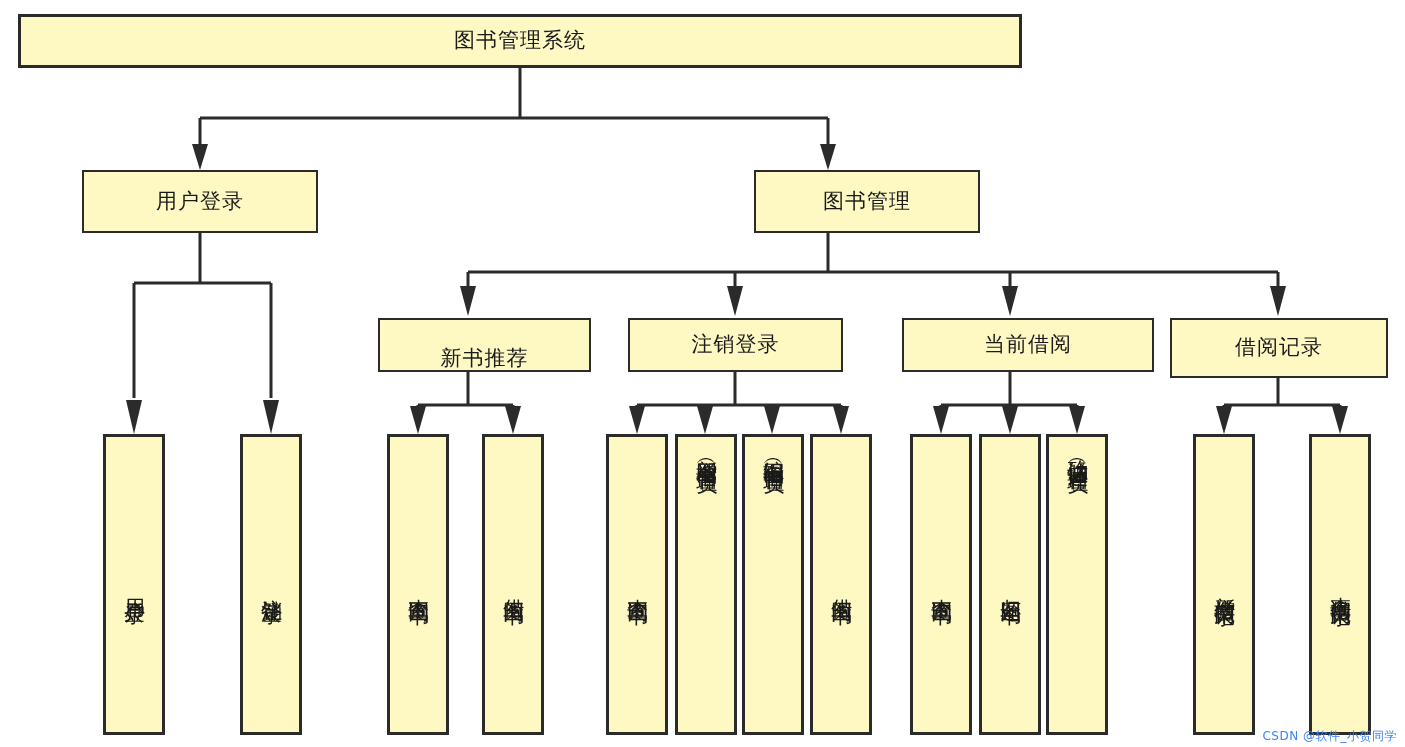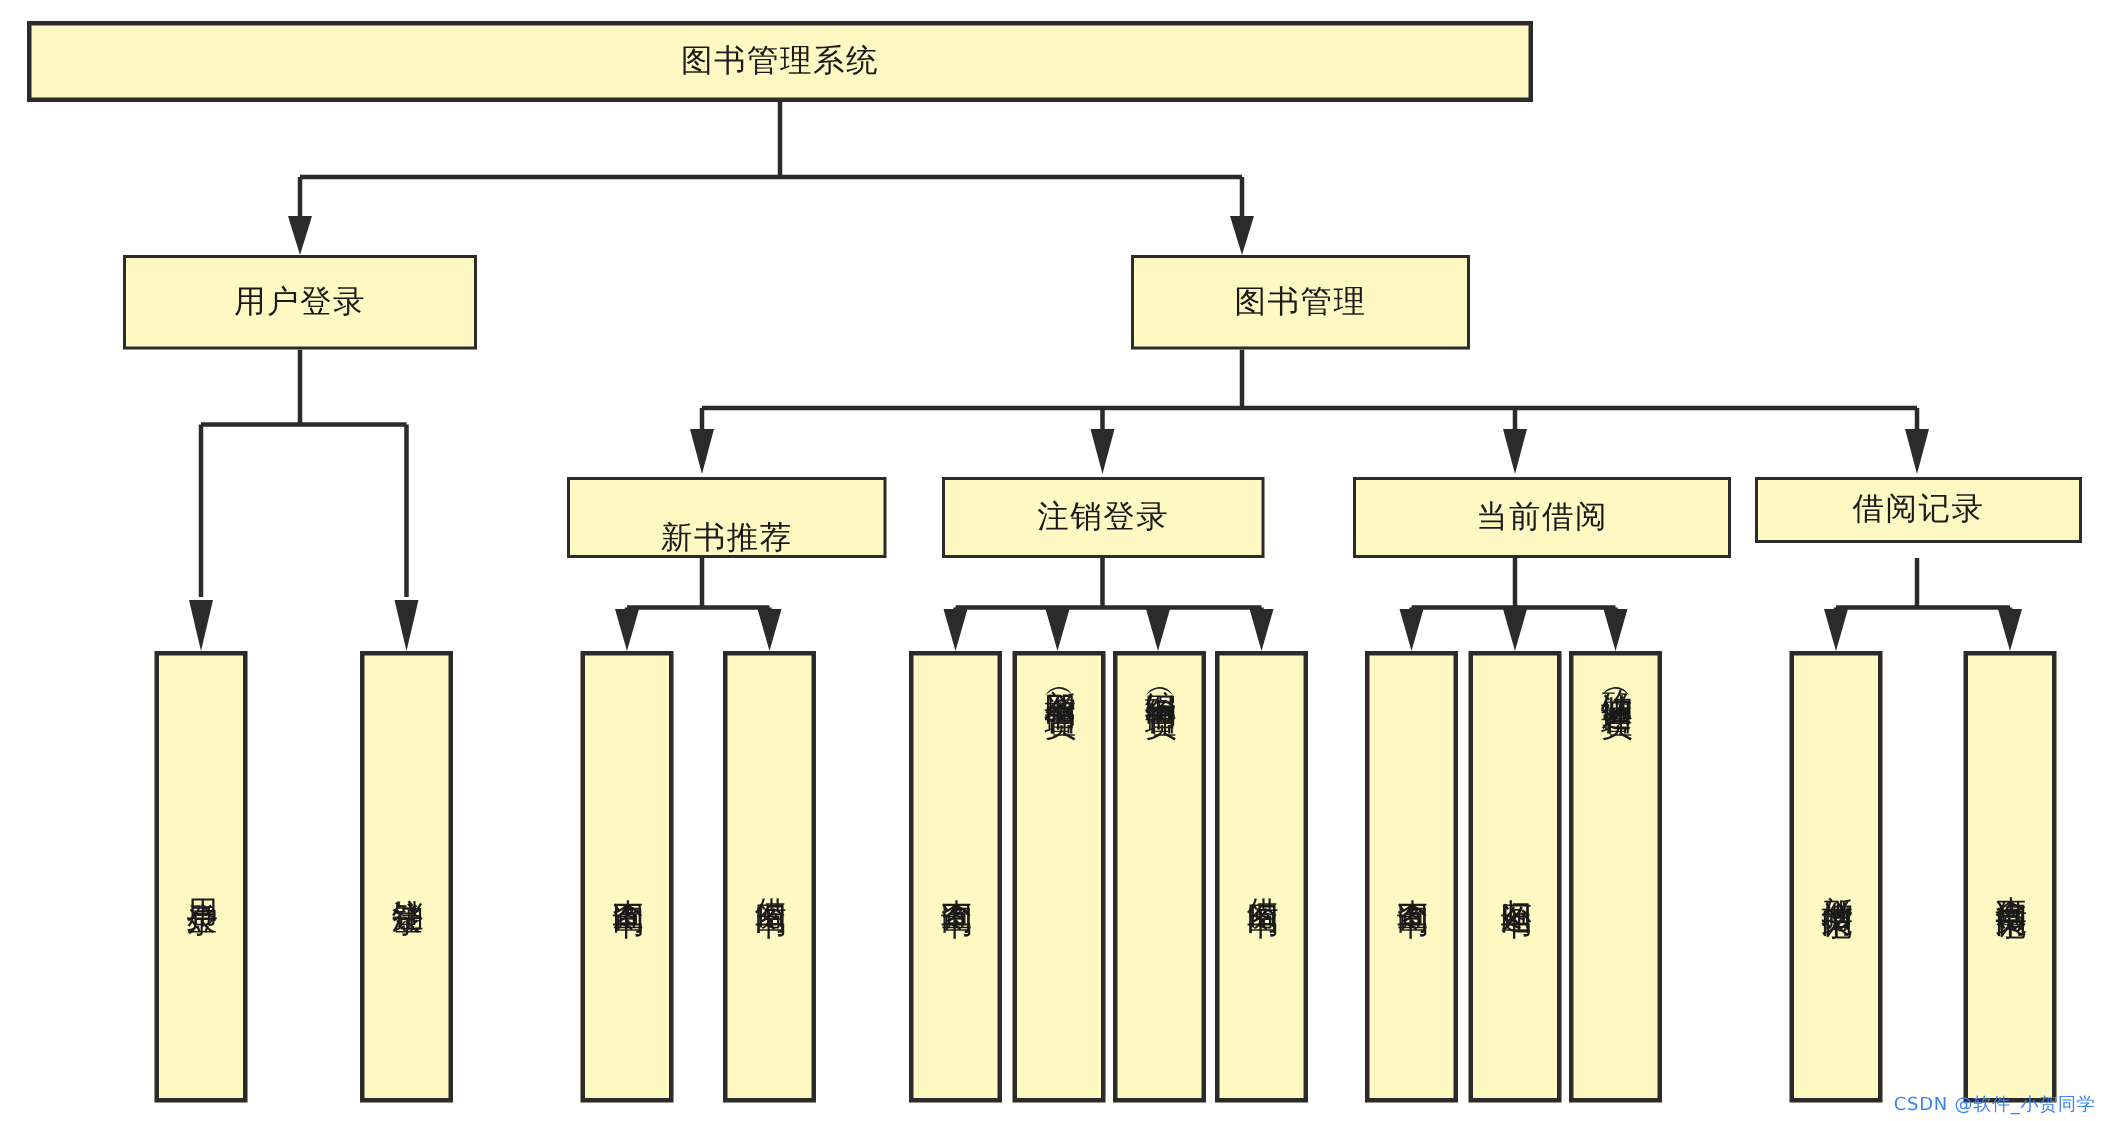--- a/index.html
+++ b/index.html
@@ -160,21 +160,21 @@
 
   <div class="node" style="left:378px;top:318px;width:213px;height:54px;align-items:flex-end;">
     <span class="label">新书推荐</span>
   </div>
   <div class="node" style="left:628px;top:318px;width:215px;height:54px;">
     <span class="label">注销登录</span>
   </div>
   <div class="node" style="left:902px;top:318px;width:252px;height:54px;">
     <span class="label">当前借阅</span>
   </div>
-  <div class="node" style="left:1170px;top:318px;width:218px;height:44px;">
+  <div class="node" style="left:1170px;top:318px;width:218px;height:60px;">
     <span class="label">借阅记录</span>
   </div>
 
   <div class="node leaf" style="left:103px;top:434px;width:62px;height:301px;">
     <span class="label">用户登录</span>
   </div>
   <div class="node leaf" style="left:240px;top:434px;width:62px;height:301px;">
     <span class="label">注销登录</span>
   </div>
 

